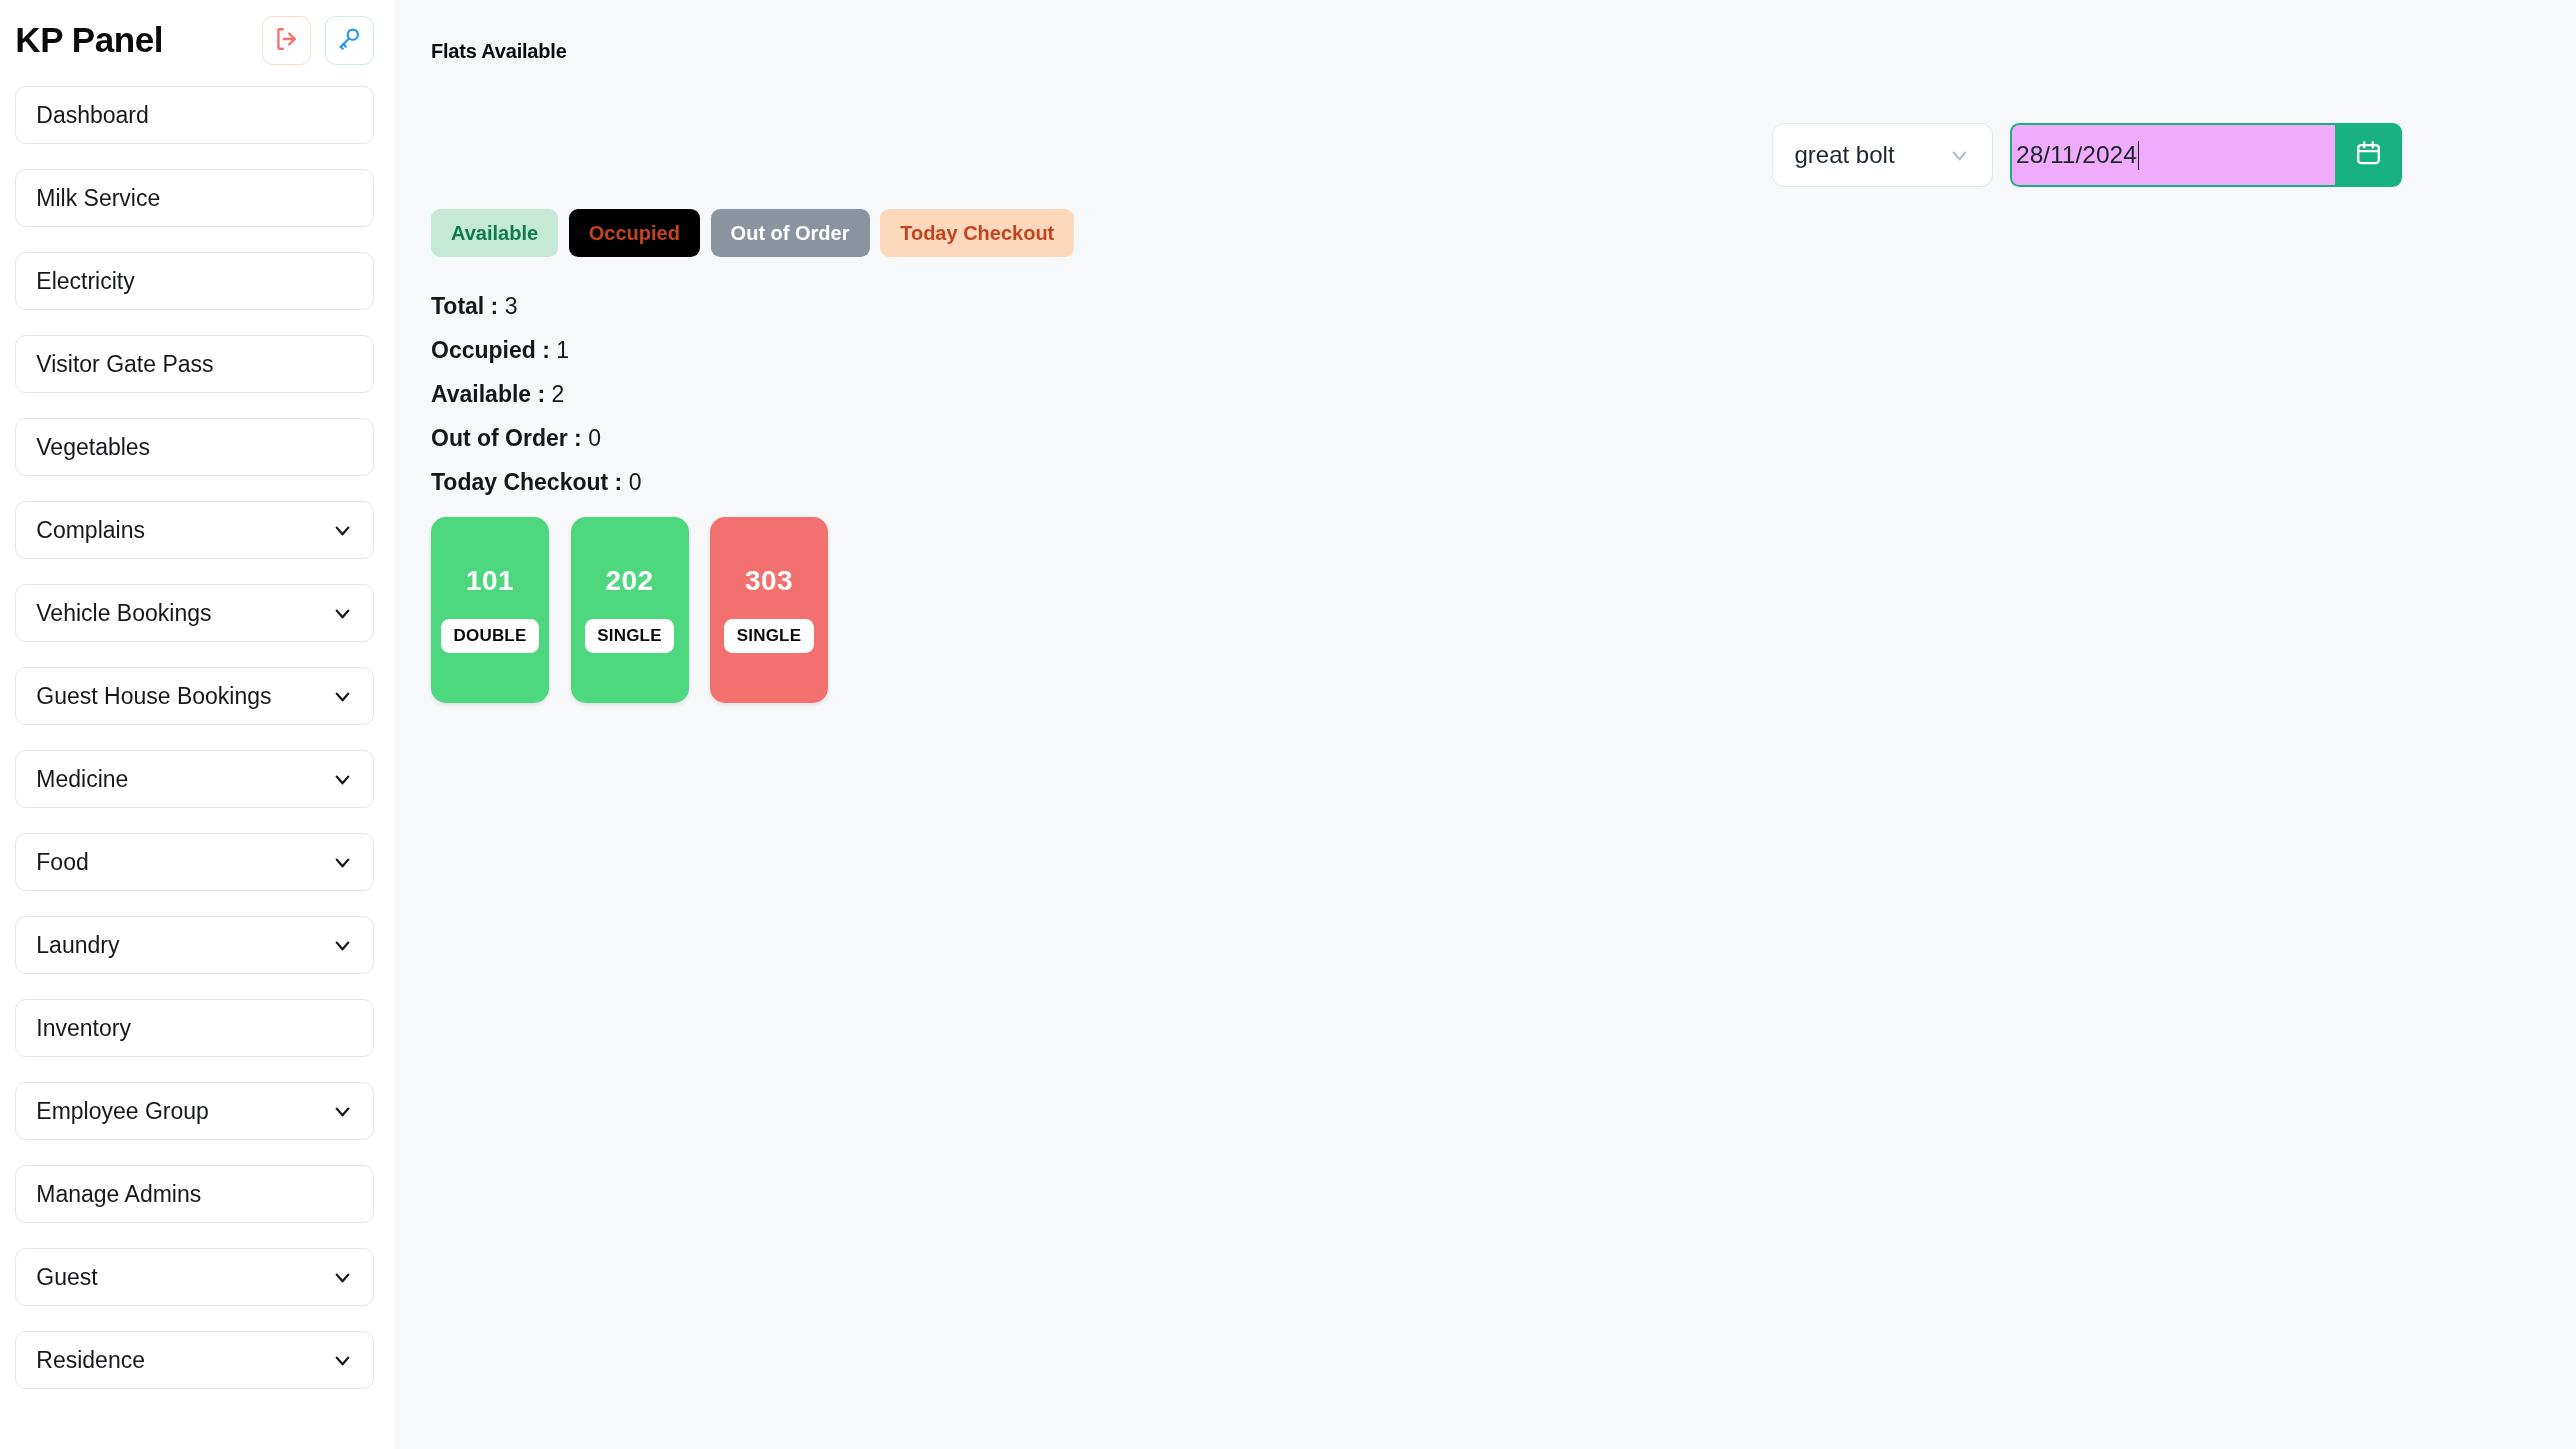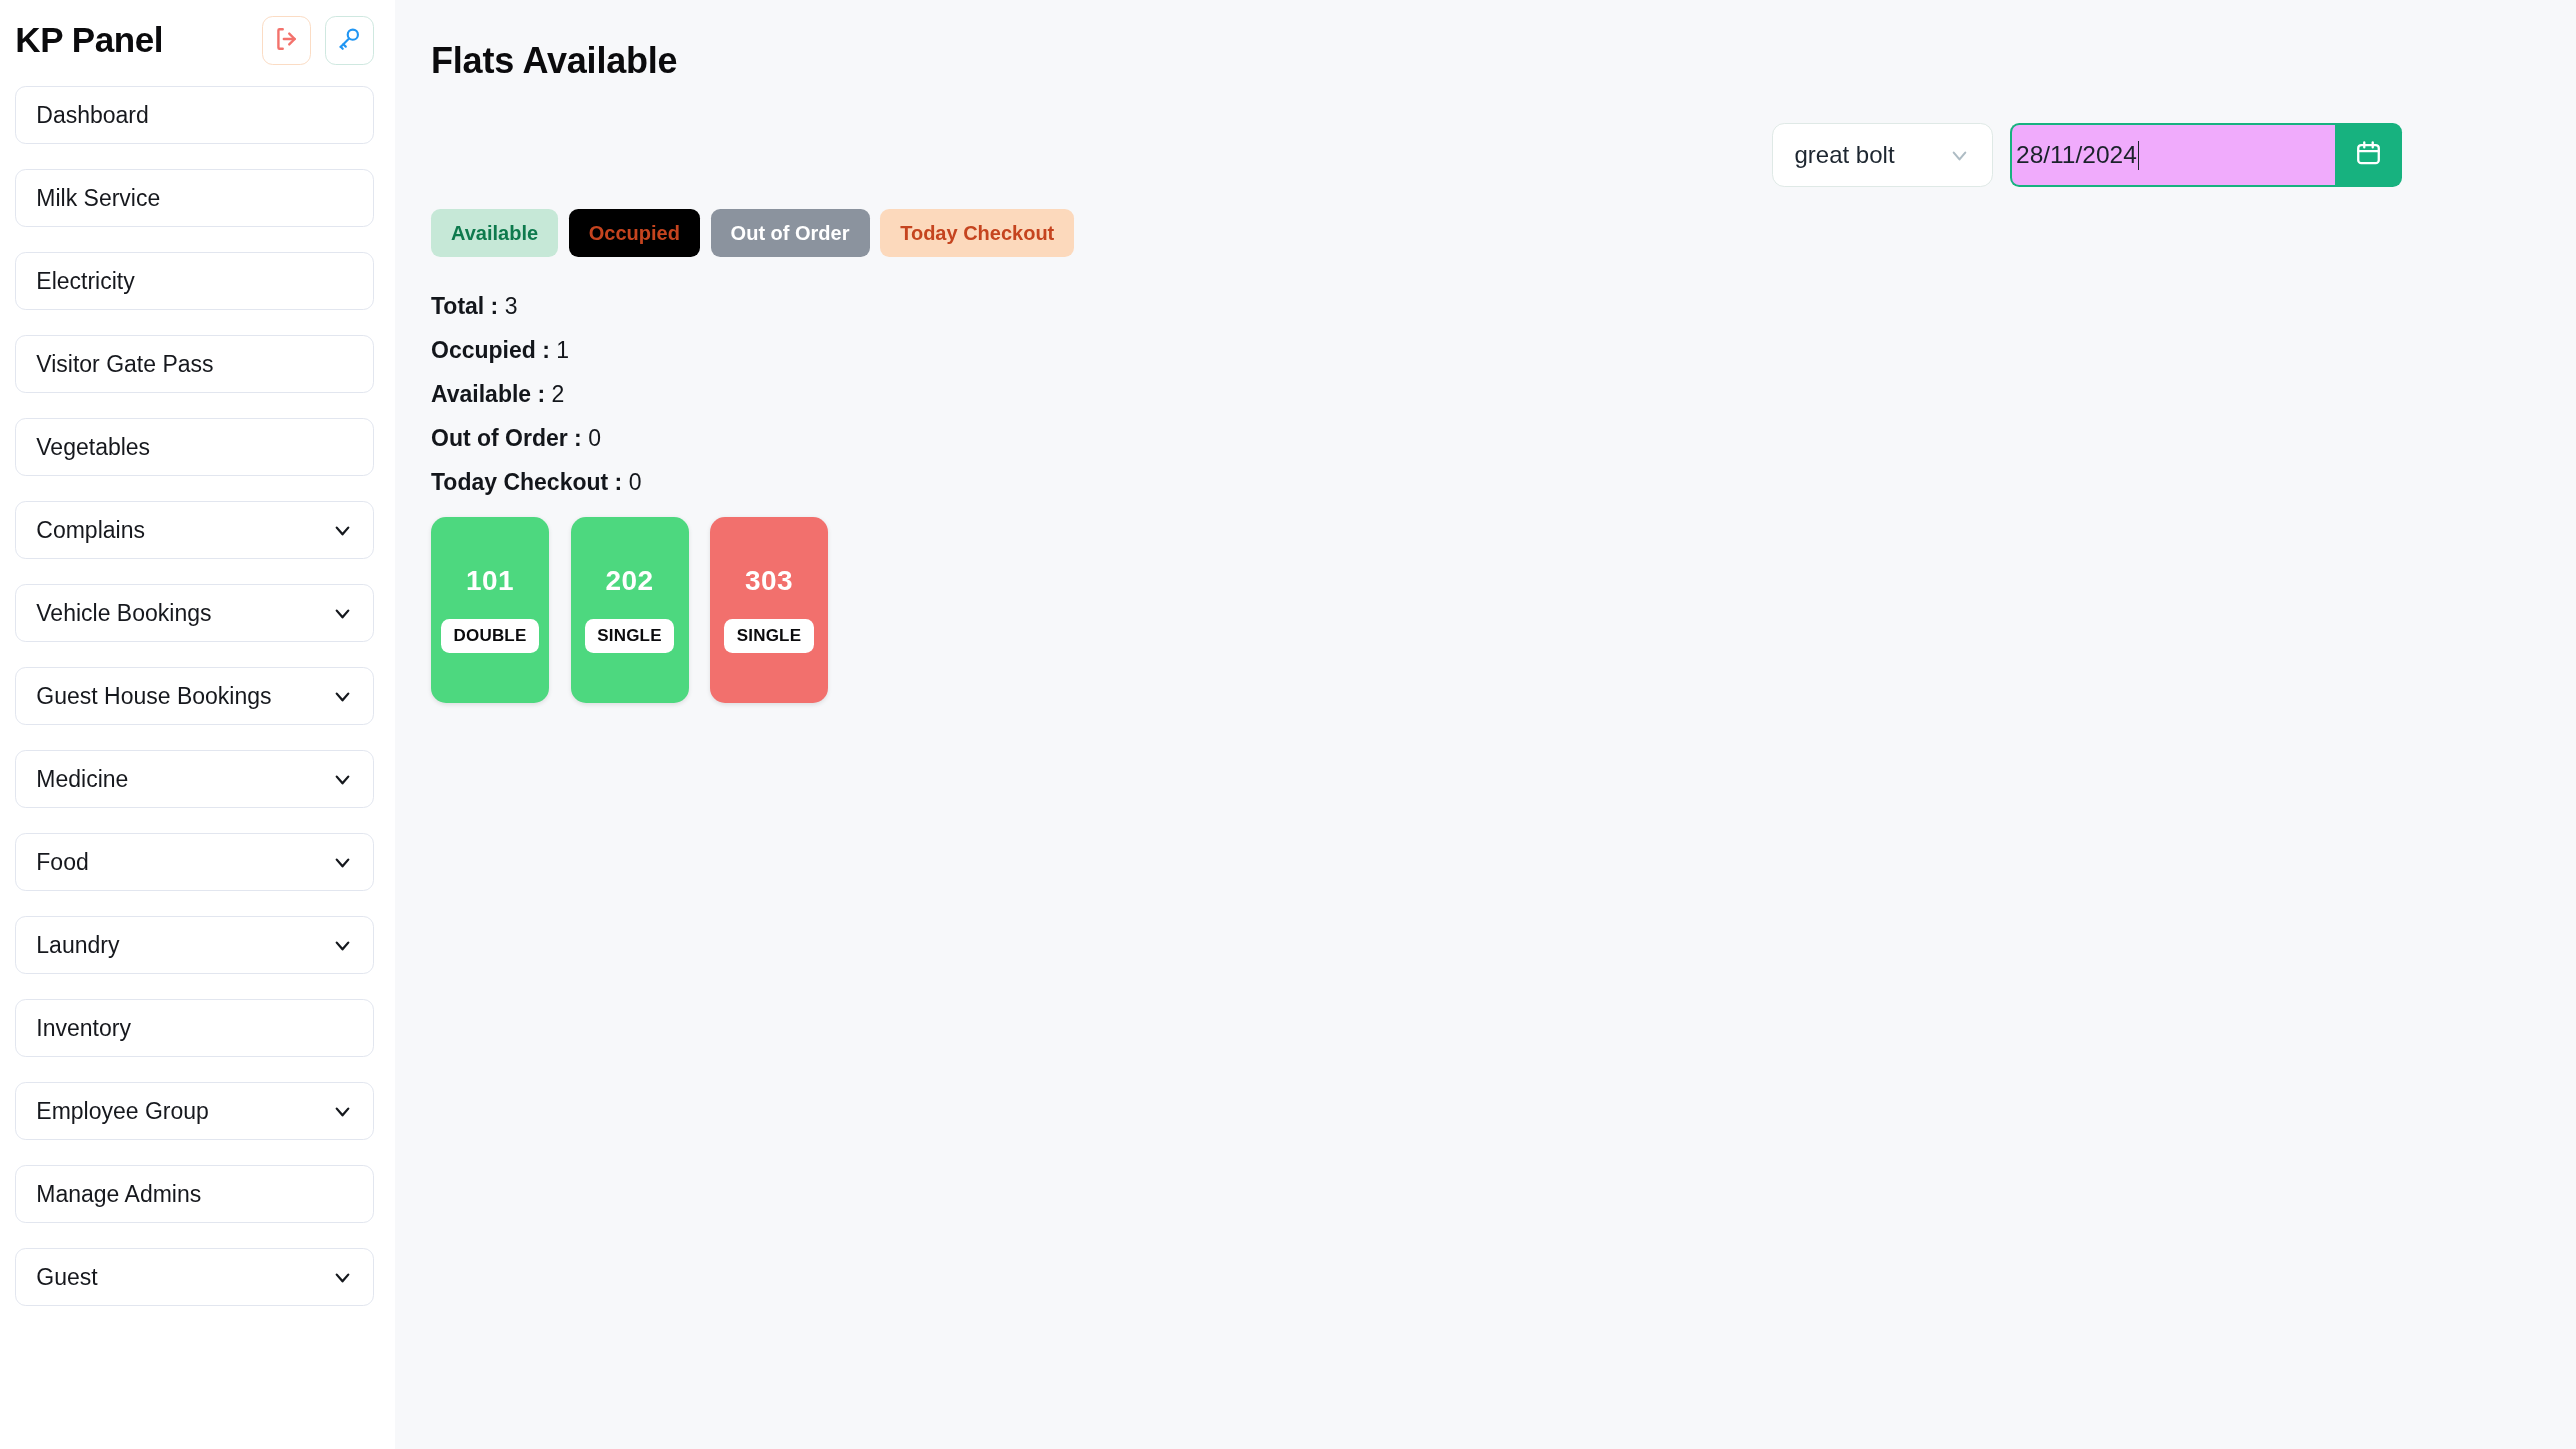--- a/index.html
+++ b/index.html
@@ -113,21 +113,21 @@
     position: relative;
     flex: 1 1 auto;
     height: 1449px;
     background: #f7f8fa;
     padding: 0;
   }
   .page-title {
     position: absolute;
     top: 40px;
     left: 36px;
-    font-size: 36px;
+    font-size: 20px;
     font-weight: bold;
     color: #0b0b0d;
     letter-spacing: -0.2px;
   }
 
   
   .filter-bar {
     position: absolute;
     top: 123px;
     right: 77px;
@@ -393,20 +393,28 @@
 
       <div class="nav-item">
         <span class="nav-label">Guest</span>
         <span class="nav-chevron">
           <svg width="23" height="23" viewBox="0 0 24 24" fill="none" stroke="#15181d" stroke-width="2.4" stroke-linecap="round" stroke-linejoin="round">
               <polyline points="6 9 12 16 18 9"></polyline>
             </svg>
         </span>
       </div>
 
+      <div class="nav-item">
+        <span class="nav-label">Residence</span>
+        <span class="nav-chevron">
+          <svg width="23" height="23" viewBox="0 0 24 24" fill="none" stroke="#15181d" stroke-width="2.4" stroke-linecap="round" stroke-linejoin="round">
+              <polyline points="6 9 12 16 18 9"></polyline>
+            </svg>
+        </span>
+      </div>
 
     </nav>
   </aside>
 
   <div class="sb-track"></div>
   <div class="sb-thumb"></div>
 
   <main class="main">
 
     <h1 class="page-title">Flats Available</h1>

